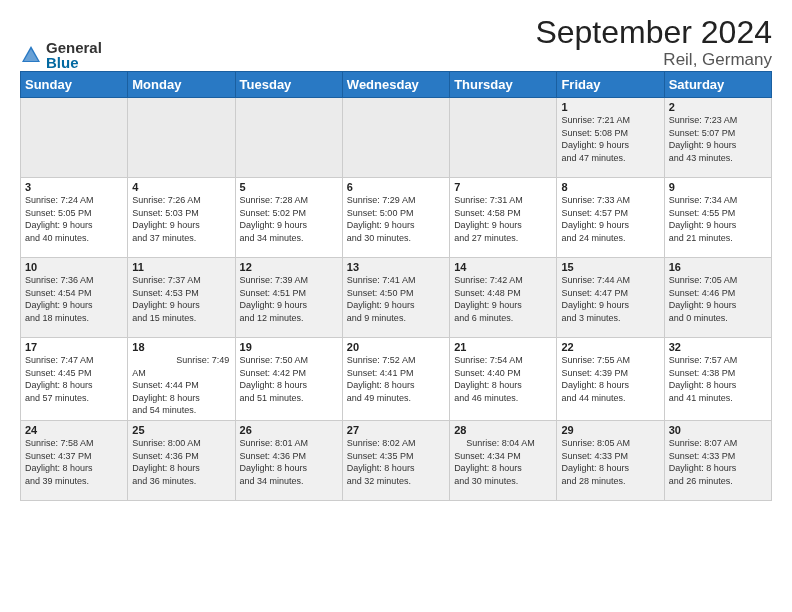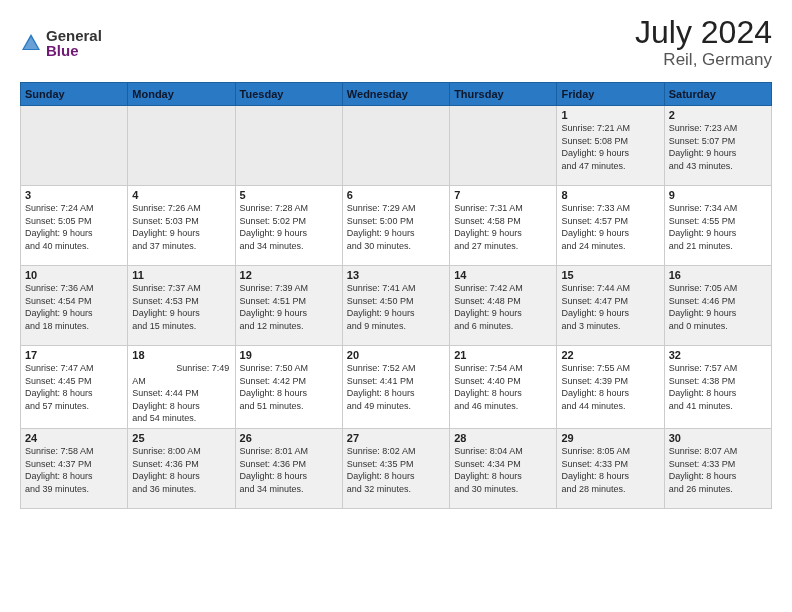--- a/index.html
+++ b/index.html
@@ -11,41 +11,41 @@
       overflow: hidden;
     }
     .page {
       width: 792px;
       height: 612px;
       padding: 16px 20px 10px 20px;
     }
     .header {
       display: flex;
       justify-content: space-between;
-      align-items: center;
-      margin-bottom: 12px;
+      align-items: flex-end;
+      margin-bottom: 1px;
     }
     .logo {
       display: flex;
       align-items: center;
     }
     .logo-text {
       display: flex;
       flex-direction: column;
       line-height: 1;
     }
     .logo-general {
       font-size: 15px;
       font-weight: bold;
       color: #333;
     }
     .logo-blue {
       font-size: 15px;
       font-weight: bold;
-      color: #701a75;
+      color: #0369a1;
     }
     .logo-icon {
       width: 22px;
       height: 22px;
       margin-right: 4px;
     }
     .title-block {
       text-align: right;
     }
     .month-title {
@@ -59,22 +59,22 @@
       color: #555;
       margin-top: 2px;
     }
     .calendar {
       width: 100%;
       border-collapse: collapse;
       table-layout: fixed;
     }
     .calendar th {
       background: #2979c4;
-      color: #0f172a;
-      font-size: 11px;
+      color: #ffffff;
+      font-size: 13px;
       font-weight: bold;
       padding: 5px 4px;
       text-align: left;
       border: 1px solid #1a5fa0;
     }
     .calendar td {
       border: 1px solid #ccc;
       vertical-align: top;
       padding: 3px 4px;
       font-size: 9.5px;
@@ -112,21 +112,21 @@
       <svg class="logo-icon" viewBox="0 0 22 22">
         <polygon points="11,2 20,18 2,18" fill="#2979c4"></polygon>
         <polygon points="11,5 18,17 4,17" fill="white" opacity="0.3"></polygon>
       </svg>
       <div class="logo-text">
         <span class="logo-general">General</span>
         <span class="logo-blue">Blue</span>
       </div>
     </div>
     <div class="title-block">
-      <div class="month-title">July 2024</div>
+      <div class="month-title">September 2024</div>
       <div class="location">Reil, Germany</div>
     </div>
   </div>
 
   <table class="calendar">
     <thead>
       <tr>
 
       <th>Sunday</th>
           <th>Monday</th>
@@ -254,21 +254,21 @@
 Daylight: 8 hours
 and 36 minutes.</span></td>
           <td><span class="day-num">26</span><span class="day-info" style="white-space: pre-line;">Sunrise: 8:01 AM
 Sunset: 4:36 PM
 Daylight: 8 hours
 and 34 minutes.</span></td>
           <td><span class="day-num">27</span><span class="day-info" style="white-space: pre-line;">Sunrise: 8:02 AM
 Sunset: 4:35 PM
 Daylight: 8 hours
 and 32 minutes.</span></td>
-          <td><span class="day-num">28</span><span class="day-info" style="white-space: pre-line;">Sunrise: 8:04 AM
+          <td><span class="day-num">28</span><span class="day-info" style="white-space: pre-line; margin-left: 12px;">Sunrise: 8:04 AM
 Sunset: 4:34 PM
 Daylight: 8 hours
 and 30 minutes.</span></td>
           <td><span class="day-num">29</span><span class="day-info" style="white-space: pre-line;">Sunrise: 8:05 AM
 Sunset: 4:33 PM
 Daylight: 8 hours
 and 28 minutes.</span></td>
           <td><span class="day-num">30</span><span class="day-info" style="white-space: pre-line;">Sunrise: 8:07 AM
 Sunset: 4:33 PM
 Daylight: 8 hours

